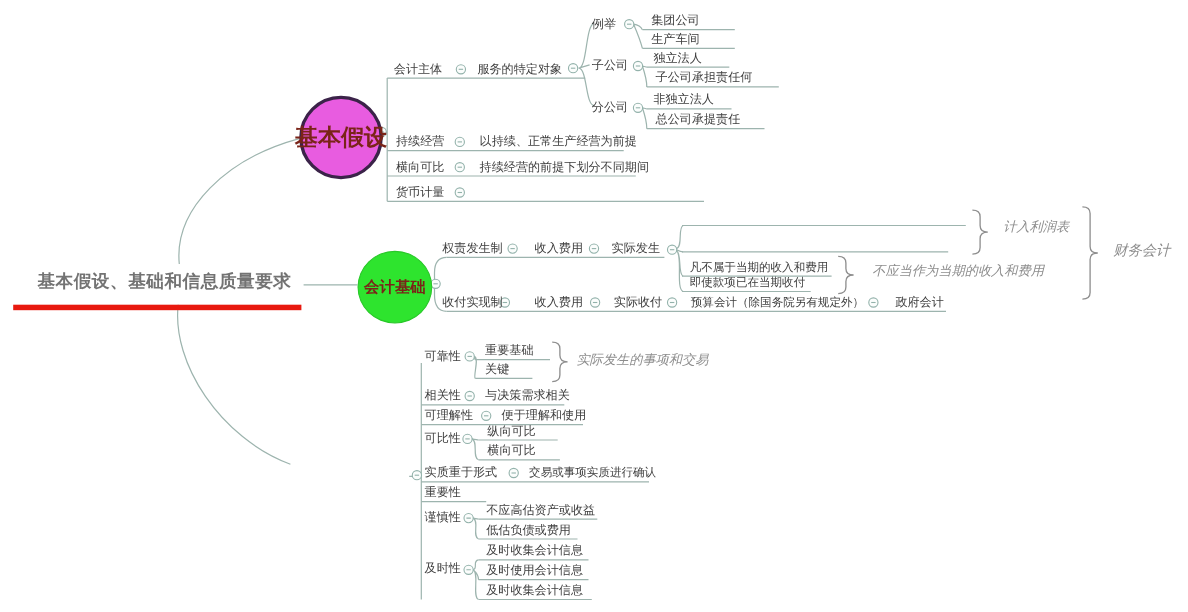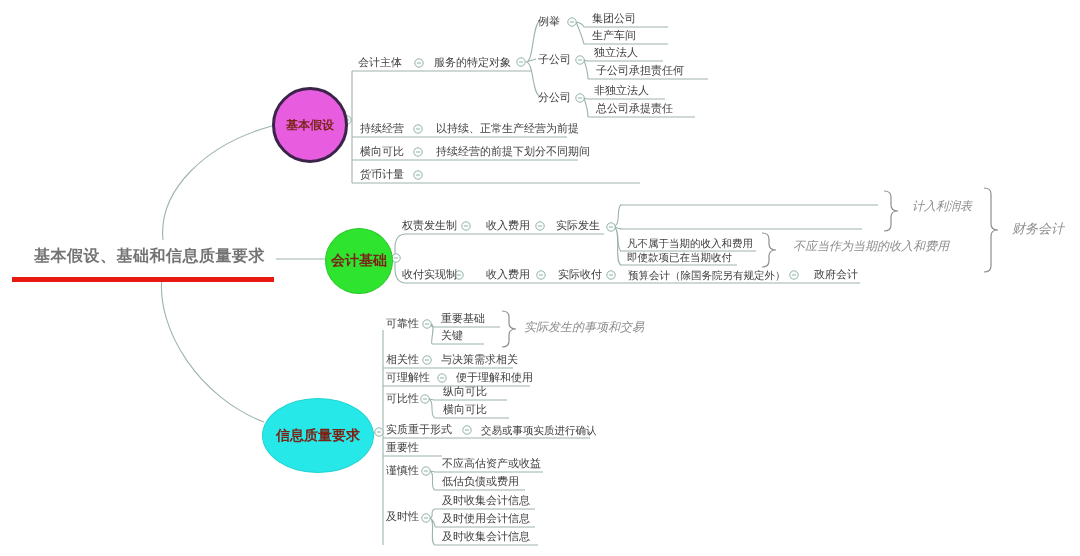--- a/index.html
+++ b/index.html
@@ -7,21 +7,21 @@
           font-family:"DejaVu Sans",sans-serif;}
   .wires{position:absolute;left:0;top:0;}
   .lbl{position:absolute;white-space:nowrap;font-size:11px;line-height:13px;color:#3d3d3d;}
   .sm{font-size:10.5px;line-height:12px;}
   .note{position:absolute;white-space:nowrap;font-size:12px;line-height:14px;color:#8d8d8d;font-style:italic;}
   .root-title{position:absolute;left:34px;top:246px;font-size:16px;font-weight:bold;
               letter-spacing:.5px;color:#737373;white-space:nowrap;}
   .title-underline{position:absolute;left:12px;top:277px;width:262px;height:5px;background:#e8190f;}
   .node{position:absolute;border-radius:50%;display:flex;align-items:center;justify-content:center;
         font-weight:bold;color:#7a2418;white-space:nowrap;text-align:center;}
-  .node-basic{left:272px;top:87px;width:70px;height:70px;background:#e85ce0;border:3px solid #3b2349;font-size:12px;}
+  .node-basic{left:272px;top:87px;width:70px;height:70px;background:#e85ce0;border:3px solid #3b2349;font-size:21px;}
   .node-basis{left:325px;top:228px;width:66px;height:64px;background:#2ee42e;border:1px solid #29c829;font-size:14px;}
   .node-quality{left:262px;top:398px;width:110px;height:73px;background:#27e8e8;border:1px solid #22d3d3;font-size:14px;}
 </style>
 </head>
 <body>
 
 <div class="canvas">
 
   <svg class="wires" width="1080" height="556" viewBox="0 0 1080 556">
     <defs>
@@ -103,21 +103,20 @@
       <use href="#mk" x="426" y="471"></use>
       <use href="#mk" x="426" y="518"></use>
     </g>
   </svg>
 
   <div class="root-title">基本假设、基础和信息质量要求</div>
   <div class="title-underline"></div>
 
   <div class="node node-basic">基本假设</div>
   <div class="node node-basis">会计基础</div>
-  <div class="node node-quality">信息质量要求</div>
 
   <div class="lbl" style="left:358px;top:56px">会计主体</div>
   <div class="lbl" style="left:434px;top:56px">服务的特定对象</div>
   <div class="lbl" style="left:538px;top:15px">例举</div>
   <div class="lbl" style="left:592px;top:12px">集团公司</div>
   <div class="lbl" style="left:592px;top:29px">生产车间</div>
   <div class="lbl" style="left:538px;top:53px">子公司</div>
   <div class="lbl" style="left:594px;top:46px">独立法人</div>
   <div class="lbl" style="left:596px;top:64px">子公司承担责任何</div>
   <div class="lbl" style="left:538px;top:91px">分公司</div>

